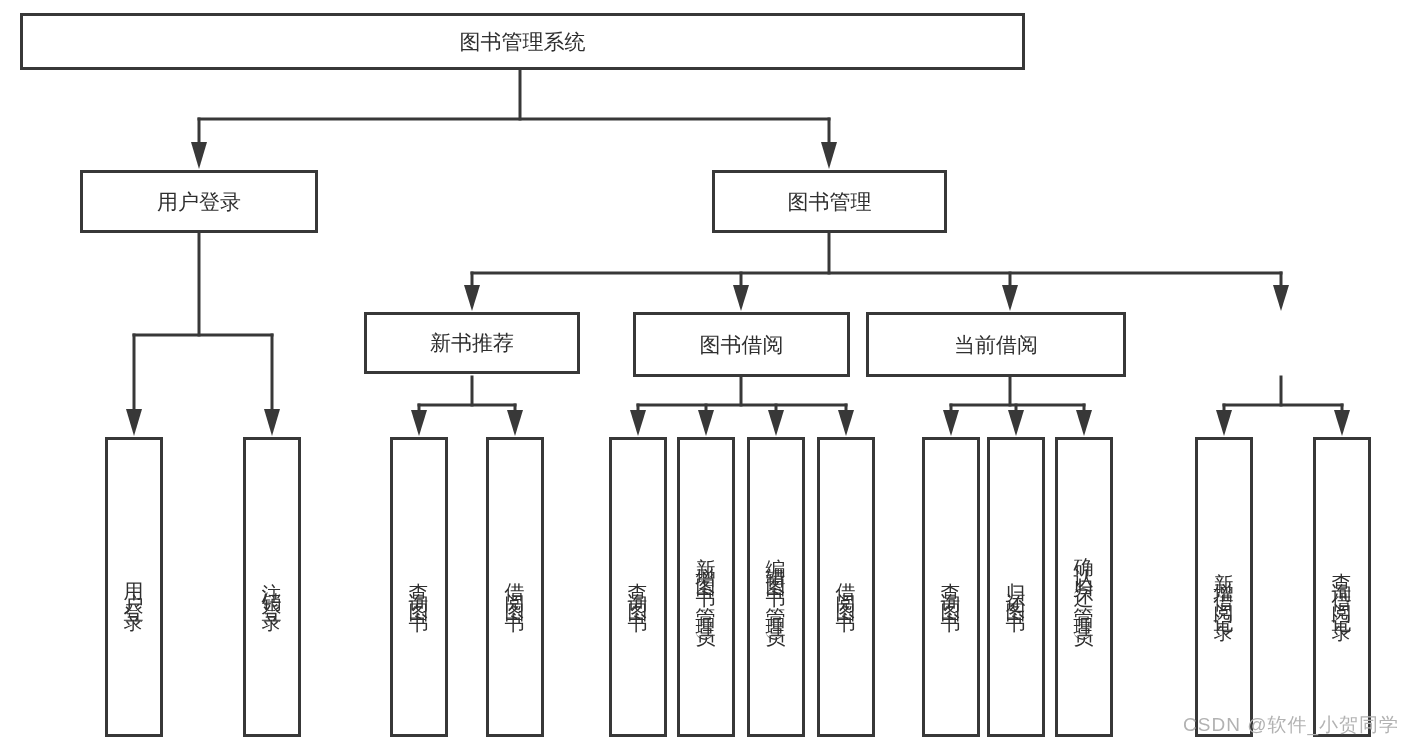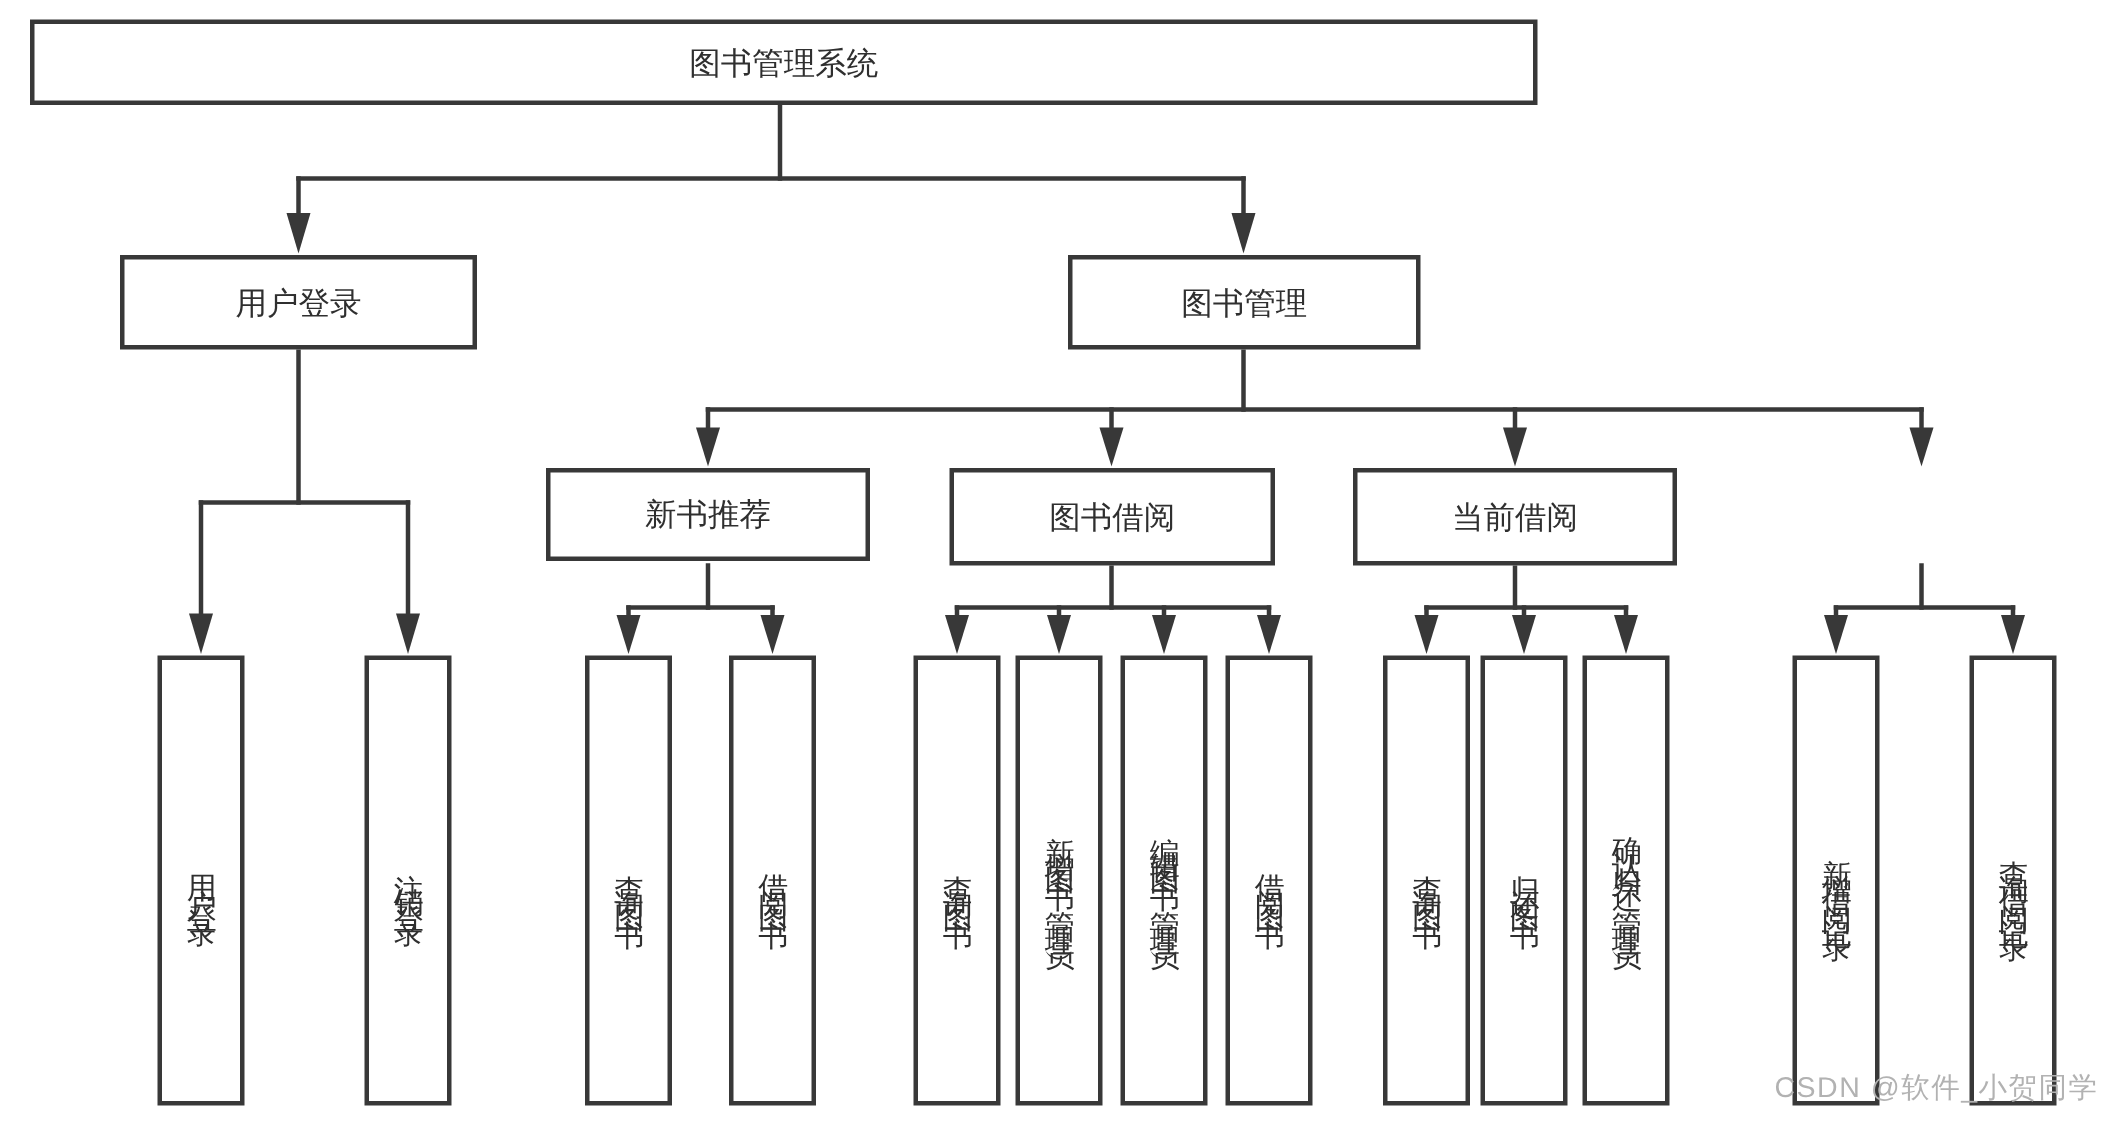--- a/index.html
+++ b/index.html
@@ -144,21 +144,21 @@
   <div class="box" style="left:712px; top:170px; width:235px; height:63px;">
     <span class="hlabel">图书管理</span>
   </div>
 
   <div class="box" style="left:364px; top:312px; width:216px; height:62px;">
     <span class="hlabel">新书推荐</span>
   </div>
   <div class="box" style="left:633px; top:312px; width:217px; height:65px;">
     <span class="hlabel">图书借阅</span>
   </div>
-  <div class="box" style="left:902px; top:312px; width:216px; height:65px;">
+  <div class="box" style="left:866px; top:312px; width:260px; height:65px;">
     <span class="hlabel">当前借阅</span>
   </div>
 
   <div class="box vbox" style="left:105px; top:437px; width:58px; height:300px;">
     <span class="vlabel">用户登录</span>
   </div>
   <div class="box vbox" style="left:243px; top:437px; width:58px; height:300px;">
     <span class="vlabel">注销登录</span>
   </div>
 

